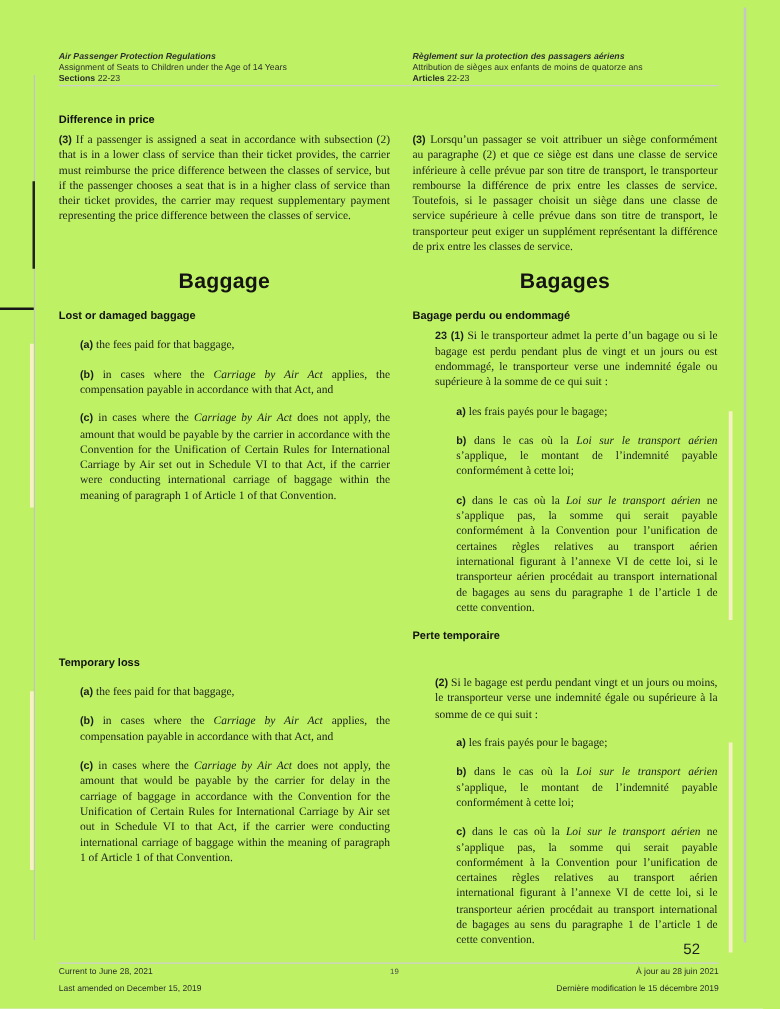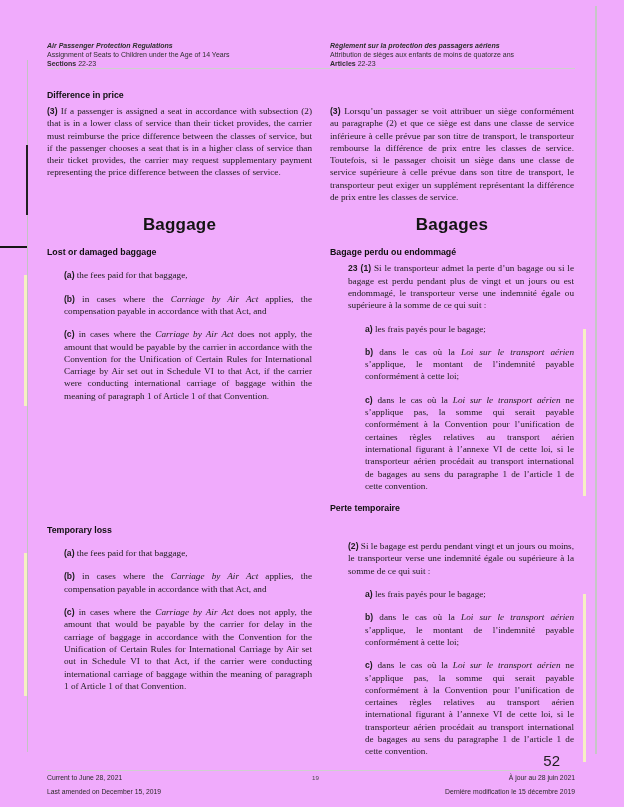--- a/index.html
+++ b/index.html
@@ -1,18 +1,18 @@
 <!DOCTYPE html>
 <html><head>
 <meta charset="utf-8">
 <style>
   html,body{margin:0;padding:0;background:#e8e8e8;}
   .page{
     position:relative;width:624px;height:807px;margin:0 auto;
-    background:#f0abfc;overflow:hidden;
+    background:#bef264;overflow:hidden;
     font-family:"Liberation Serif","DejaVu Serif",serif;
     color:#1c1c1c;
   }
   
   .scan-left{position:absolute;left:27px;top:60px;height:692px;width:1px;background:#c3c3c3;}
   .scan-left-dark{position:absolute;left:26px;top:145px;height:70px;width:2px;background:#222;}
   .scan-tick{position:absolute;left:0;top:246px;width:27px;height:2px;background:#161616;}
   .scan-right{position:absolute;left:595px;top:6px;height:748px;width:2px;background:#c6c6c6;}
 
   
@@ -55,21 +55,21 @@
   }
   .items.amend-right::before{
     content:"";position:absolute;right:-12px;top:6px;bottom:-4px;width:3px;background:#f6f0c3;
   }
   i{font-style:italic;}
 
   
   .pageno-large{
     position:absolute;right:64px;top:752px;
     font-family:"Liberation Sans","DejaVu Sans",sans-serif;
-    font-size:15px;color:#1d1d1d;
+    font-size:12px;color:#1d1d1d;
   }
   .foot-rule{position:absolute;left:47px;top:770px;width:528px;height:1px;background:#cfcfcf;}
   .footer{
     position:absolute;left:47px;top:774px;width:528px;
     font-family:"Liberation Sans","DejaVu Sans",sans-serif;
     font-size:6.8px;line-height:8px;color:#2b2b2b;
   }
   .foot-row{display:flex;justify-content:space-between;margin-bottom:6px;}
   .foot-center{color:#4a4a4a;font-size:6.2px;}
 </style>

